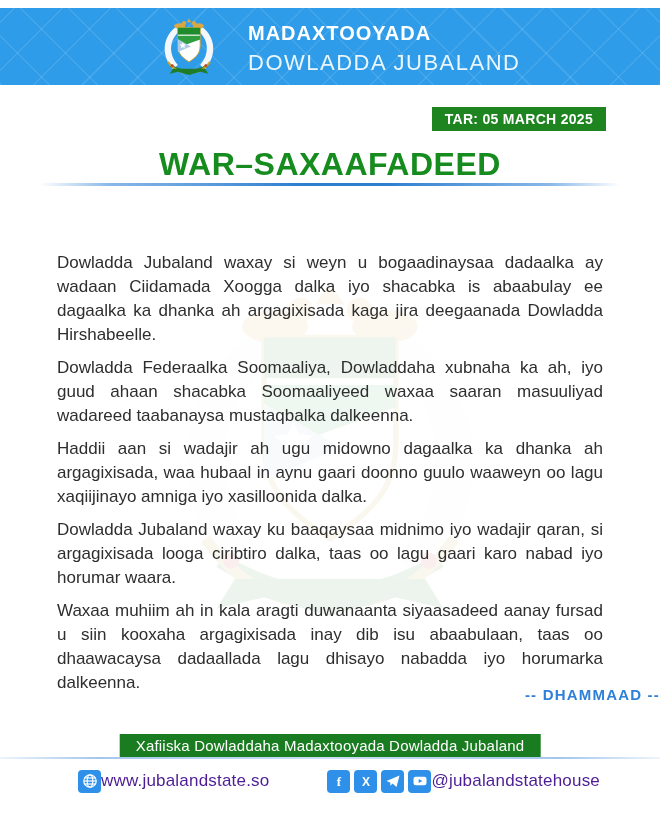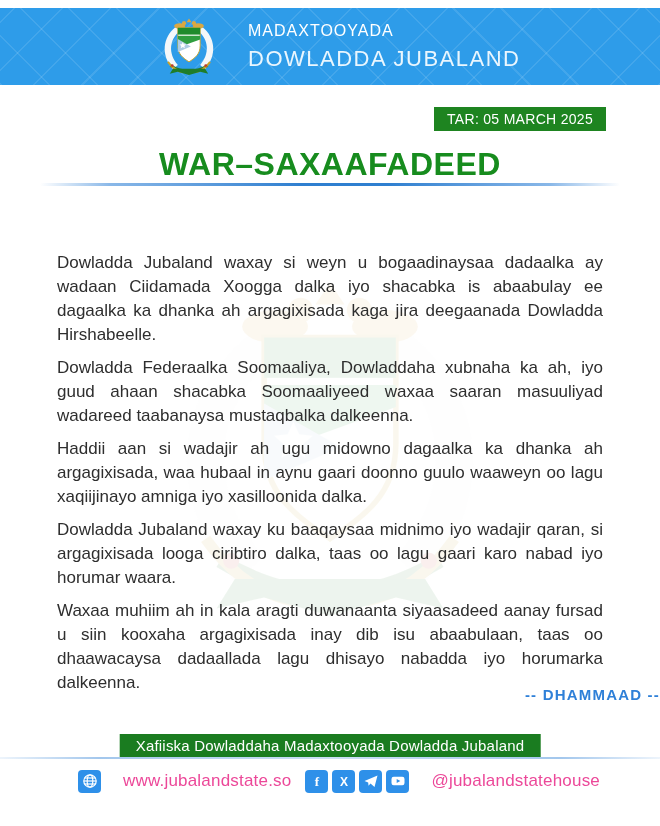--- a/index.html
+++ b/index.html
@@ -13,26 +13,26 @@
     background:#2e9ce9;
   }
   .header::after{
     content:"";position:absolute;inset:0;
     background-image:
       repeating-linear-gradient(45deg, rgba(255,255,255,0.10) 0 1.5px, transparent 1.5px 34px),
       repeating-linear-gradient(-45deg, rgba(255,255,255,0.10) 0 1.5px, transparent 1.5px 34px);
   }
   .logo{position:absolute;left:151px;top:8px;width:76px;height:62px;z-index:2;}
   .header-text{position:absolute;left:248px;top:15px;z-index:2;color:#ffffff;}
-  .org-line1{font-size:16px;font-weight:400;letter-spacing:1px;line-height:1;}
+  .org-line1{font-size:20px;font-weight:700;letter-spacing:1px;line-height:1;}
   .org-line2{font-size:22px;font-weight:300;letter-spacing:1.5px;line-height:1;margin-top:9px;color:#eaf6fe;}
   
   .date-badge{
     position:absolute;top:107px;right:54px;height:24px;line-height:24px;
-    background:#1e8420;color:#ffffff;font-size:14px;font-weight:400;letter-spacing:.3px;
+    background:#1e8420;color:#ffffff;font-size:14px;font-weight:700;letter-spacing:.3px;
     padding:0 13px;z-index:3;
   }
   
   .title{
     position:absolute;top:146px;left:0;right:0;text-align:center;
     font-size:32px;font-weight:800;letter-spacing:.5px;color:#178c1e;z-index:2;
   }
   .rule{
     position:absolute;top:183px;left:40px;right:40px;height:3px;z-index:2;border-radius:2px;
     background:linear-gradient(90deg, rgba(47,127,216,0) 0%, #8ab8e8 12%, #2f7fd0 45%, #2f7fd0 60%, #8ab8e8 88%, rgba(47,127,216,0) 100%);
@@ -63,21 +63,21 @@
   .footer-row{
     position:absolute;top:769px;left:78px;right:60px;height:24px;z-index:2;
     display:flex;align-items:center;justify-content:space-between;
   }
   .foot-group{display:flex;align-items:center;}
   .chip{
     width:23px;height:23px;border-radius:4px;background:#2e90e9;
     display:flex;align-items:center;justify-content:center;flex:0 0 auto;
   }
   .chip + .chip{margin-left:4px;}
-  .foot-text{font-size:17px;font-weight:500;color:#ec4899;margin-left:22px;letter-spacing:.2px;}
+  .foot-text{font-size:17px;font-weight:500;color:#4c1d95;margin-left:0;letter-spacing:.2px;}
 </style>
 </head>
 <body>
 
 <svg width="0" height="0" style="position:absolute">
   <symbol id="coa" viewBox="0 0 120 100">
 
     <path d="M38 18 C18 34 14 62 34 86 L42 79 C26 60 28 38 46 23 Z" fill="#f4f7f9"></path>
     <path d="M82 18 C102 34 106 62 86 86 L78 79 C94 60 92 38 74 23 Z" fill="#f4f7f9"></path>
 

